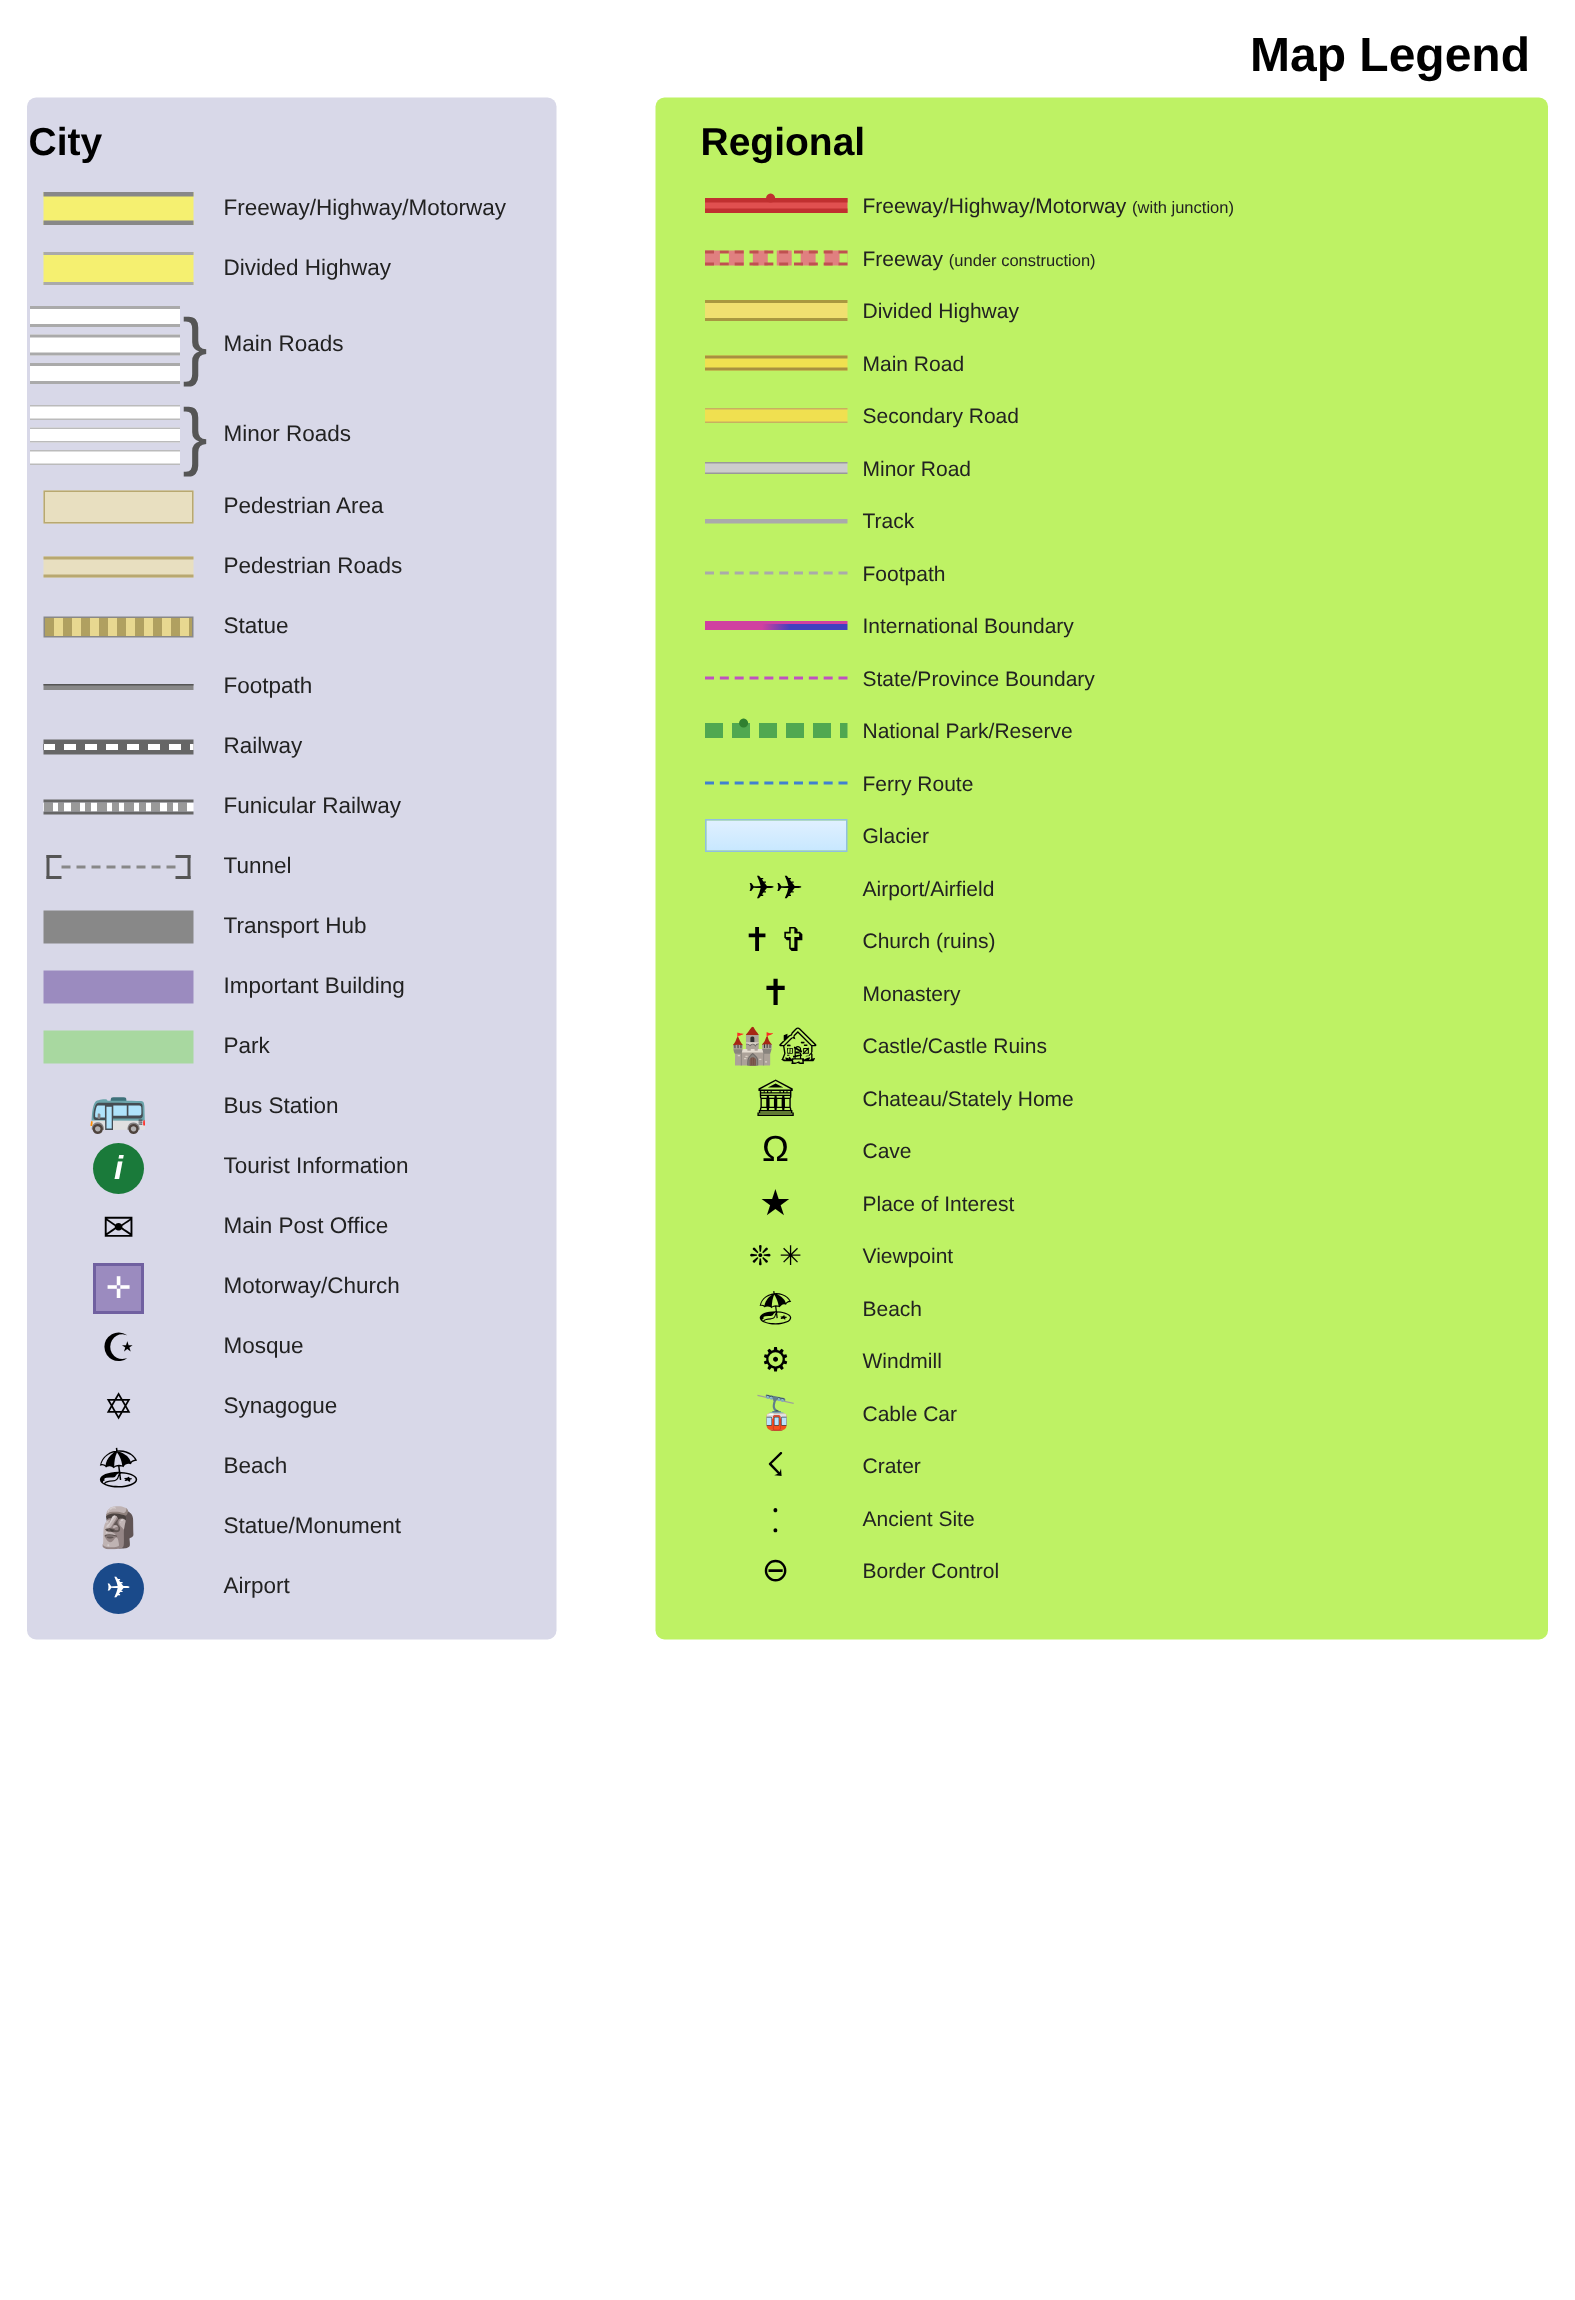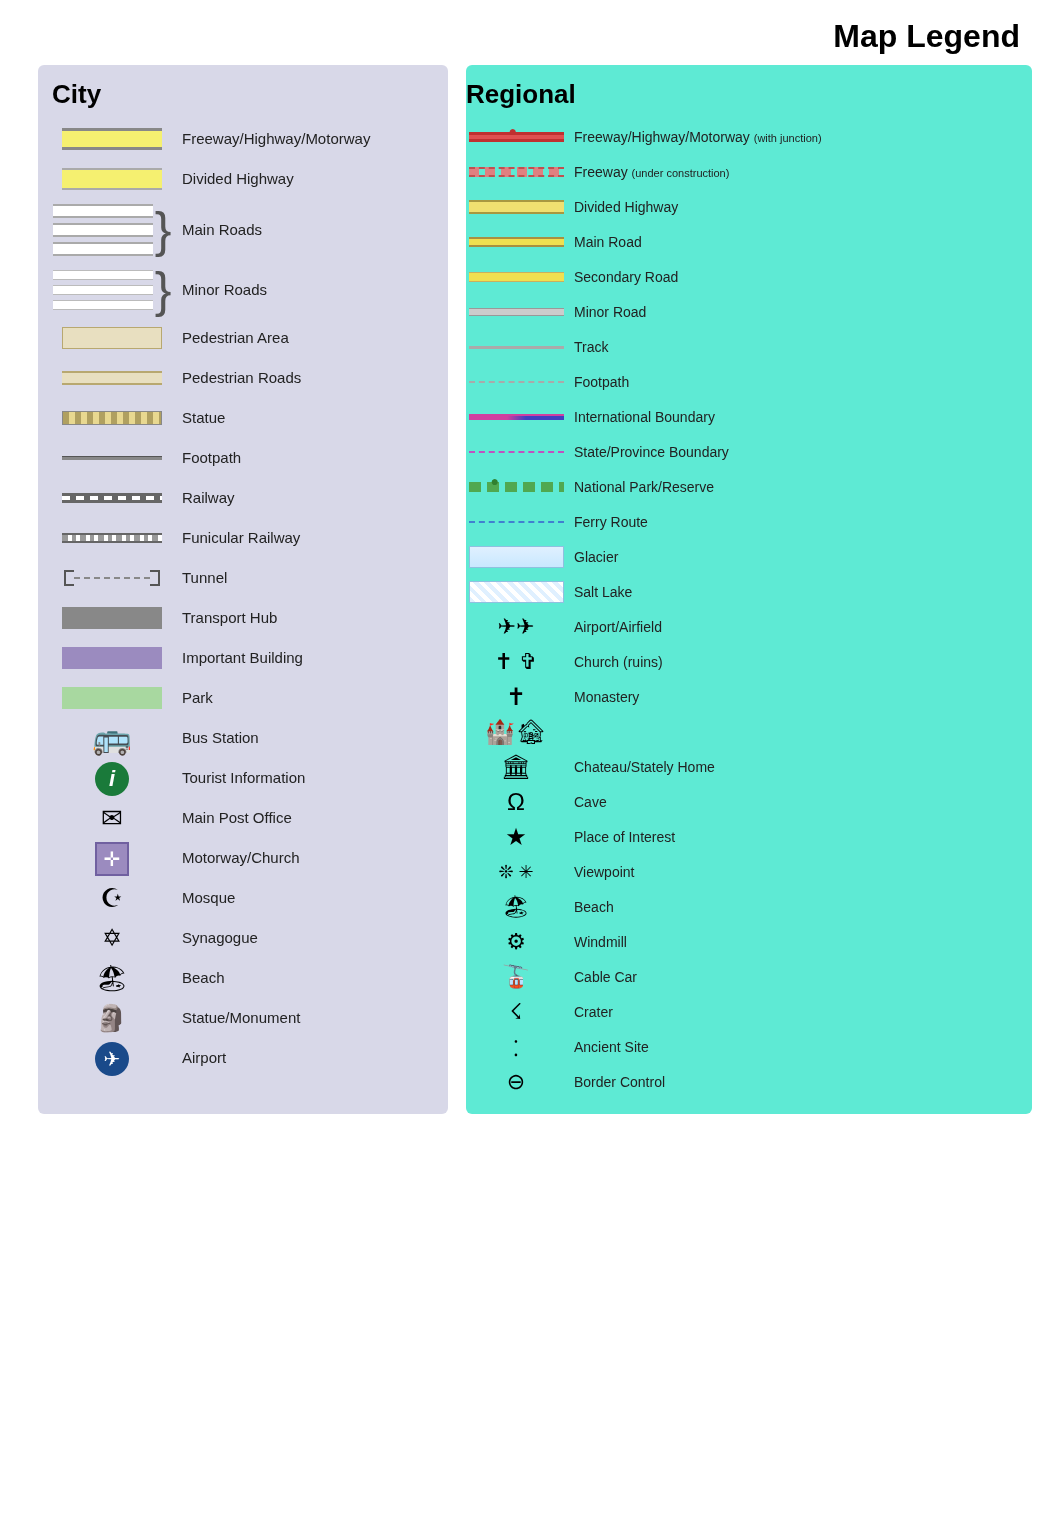--- a/index.html
+++ b/index.html
@@ -18,30 +18,30 @@
       color: #000;
     }
     .columns-wrapper {
       display: flex;
       gap: 18px;
       padding: 0 18px 18px 18px;
     }
     .city-panel {
       background: #d8d8e8;
       border-radius: 6px;
-      padding: 14px 14px;
-      width: 410px;
+      padding: 14px 1px;
+      width: 353px;
       flex-shrink: 0;
-      margin-left: 20px;
     }
     .regional-panel {
-      background: #5eead4;
+      background: #bef264;
       border-radius: 6px;
-      padding: 14px 0;
+      padding: 14px 30px;
       flex: 1;
+      margin-left: 48px;
     }
     .panel-title {
       font-size: 26px;
       font-weight: bold;
       margin-bottom: 10px;
       color: #000;
     }
     .legend-row {
       display: flex;
       align-items: center;
@@ -581,44 +581,39 @@
     </div>
 
 
     <div class="regional-legend-row">
       <div class="reg-symbol">
         <div class="reg-glacier"></div>
       </div>
       <div class="regional-label">Glacier</div>
     </div>
 
-    <div class="regional-legend-row">
-      <div class="reg-symbol">
-        <div class="reg-salt-lake"></div>
-      </div>
-      <div class="regional-label">Salt Lake</div>
-    </div>
 
     <div class="regional-legend-row">
       <div class="reg-icon" style="font-size:22px;">✈✈</div>
       <div class="regional-label">Airport/Airfield</div>
     </div>
 
     <div class="regional-legend-row">
       <div class="reg-icon" style="font-size:22px;">✝ ✞</div>
       <div class="regional-label">Church (ruins)</div>
     </div>
 
     <div class="regional-legend-row">
       <div class="reg-icon" style="font-size:24px;">✝</div>
       <div class="regional-label">Monastery</div>
     </div>
 
     <div class="regional-legend-row">
       <div class="reg-icon" style="font-size:24px;">🏰🏚</div>
+      <div class="regional-label">Castle/Castle Ruins</div>
     </div>
 
     <div class="regional-legend-row">
       <div class="reg-icon" style="font-size:24px;">🏛</div>
       <div class="regional-label">Chateau/Stately Home</div>
     </div>
 
     <div class="regional-legend-row">
       <div class="reg-icon" style="font-size:24px;">Ω</div>
       <div class="regional-label">Cave</div>

